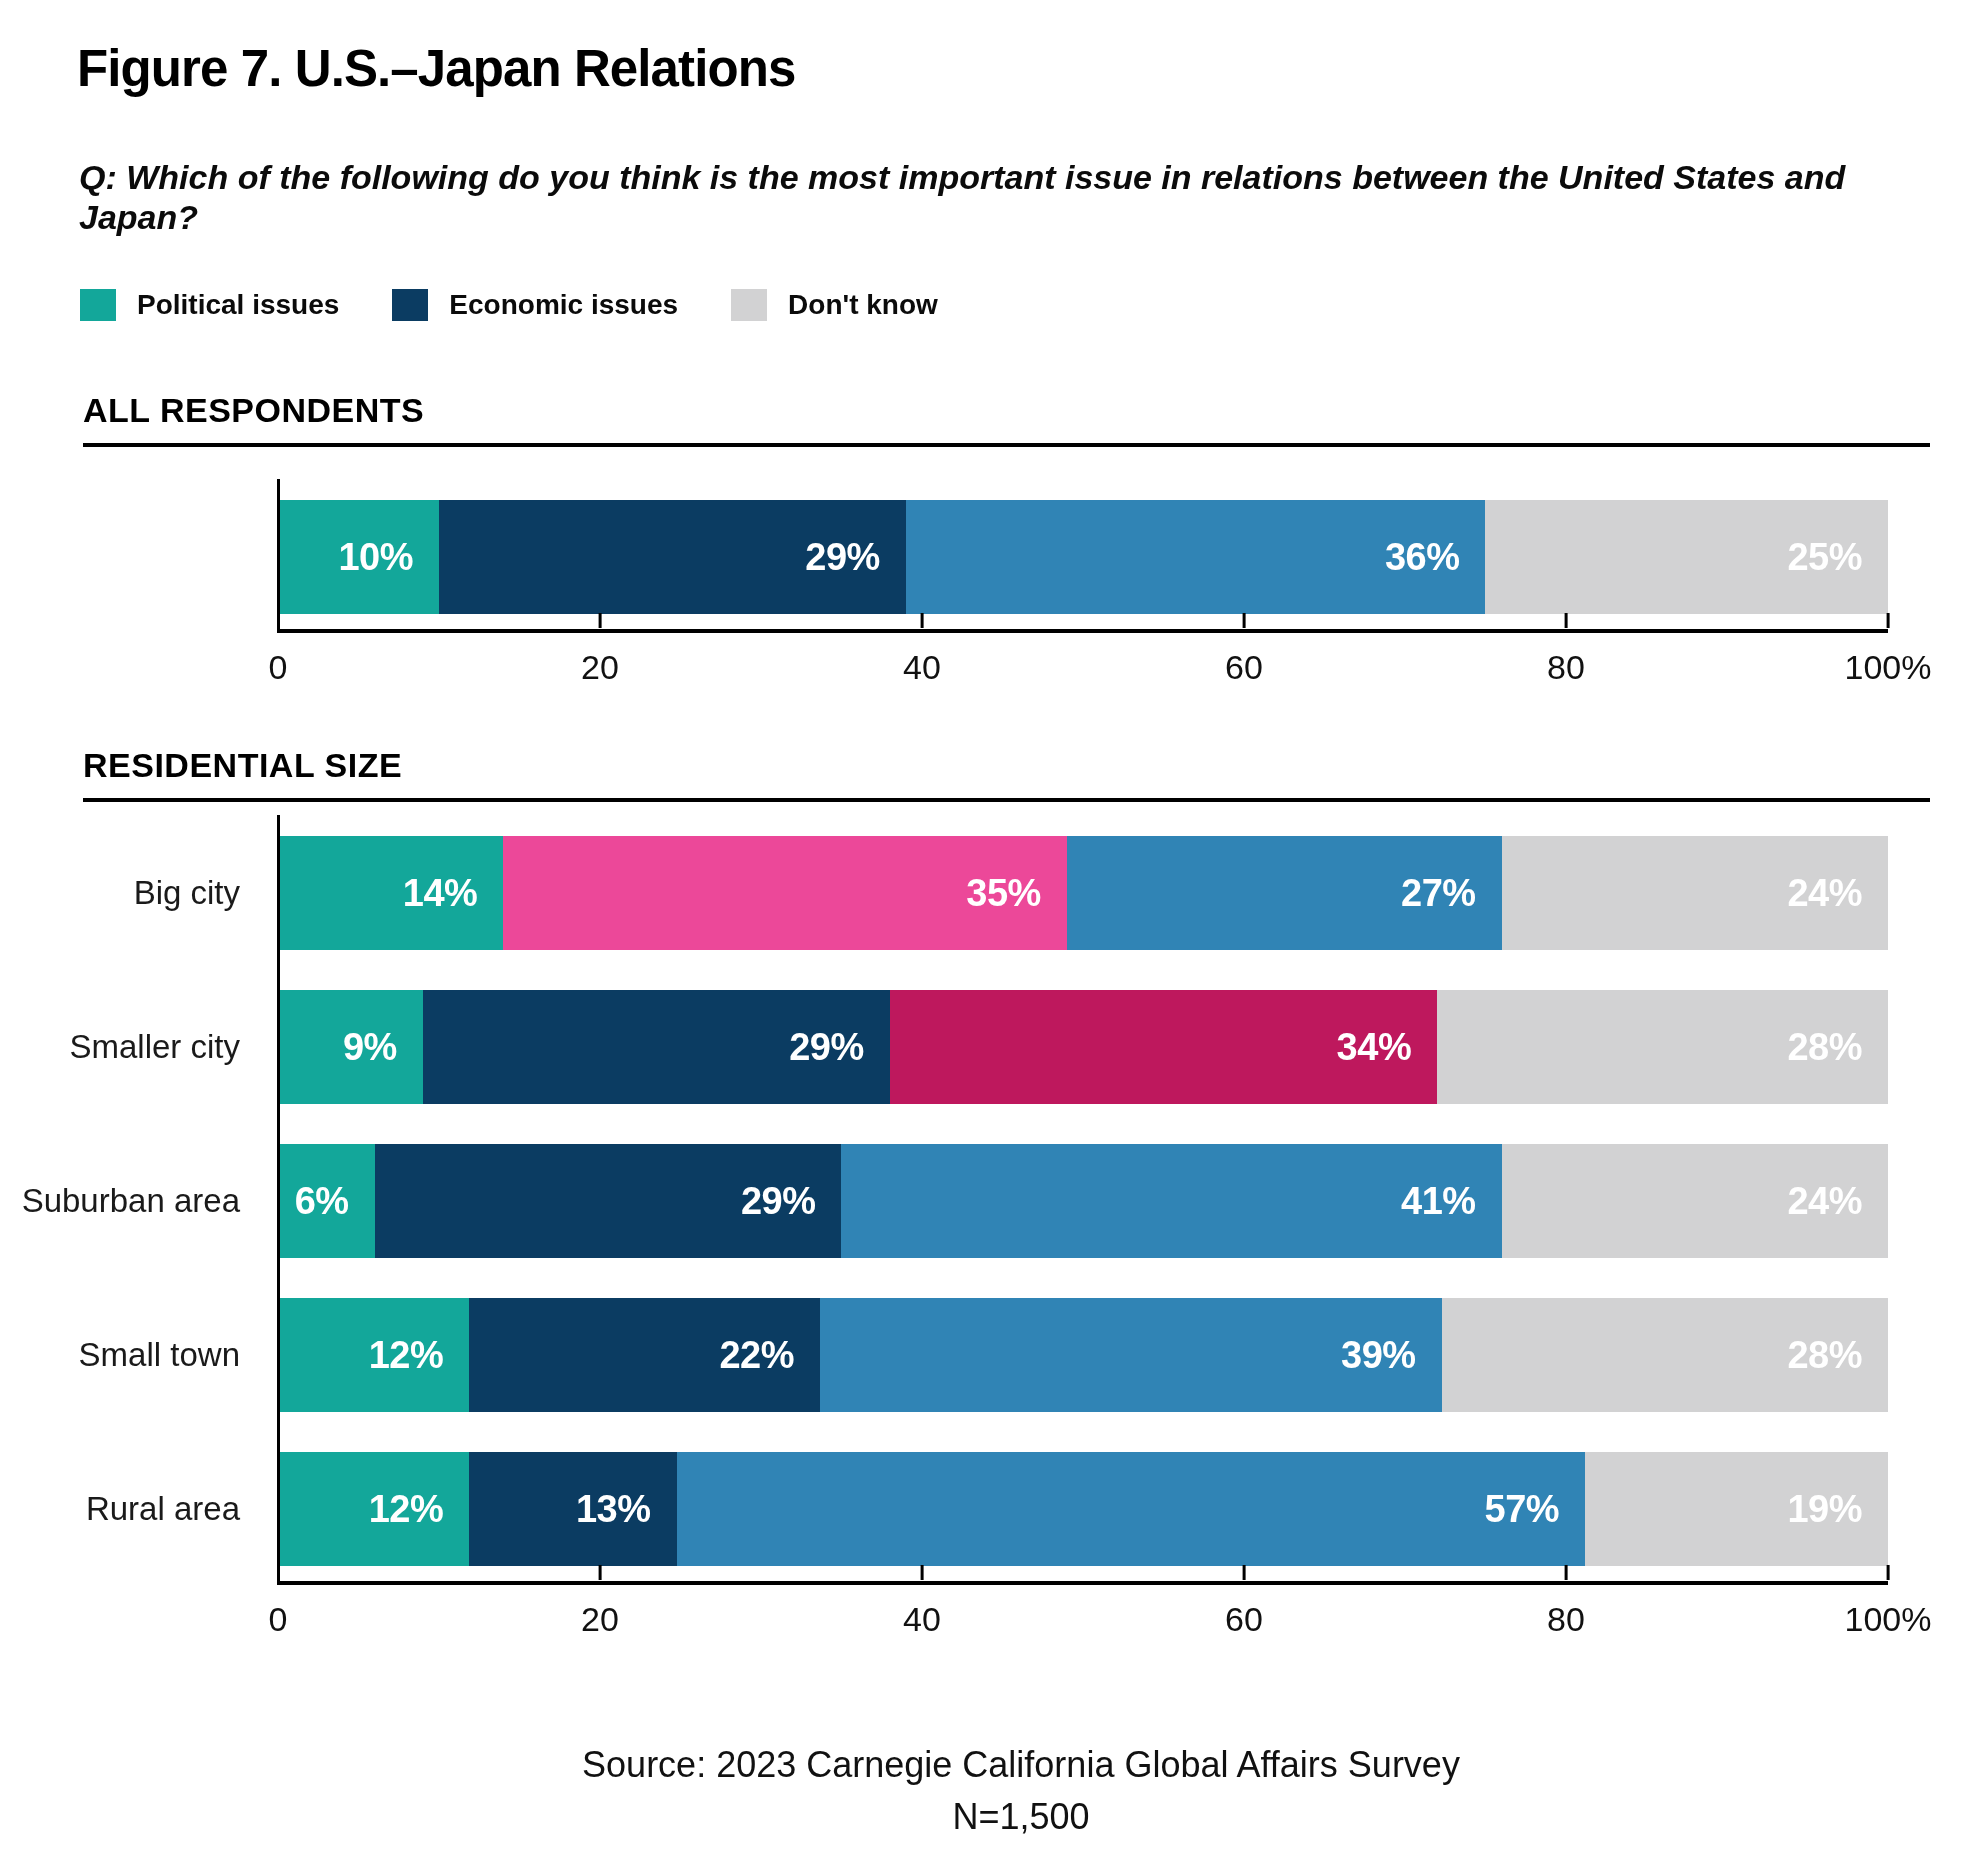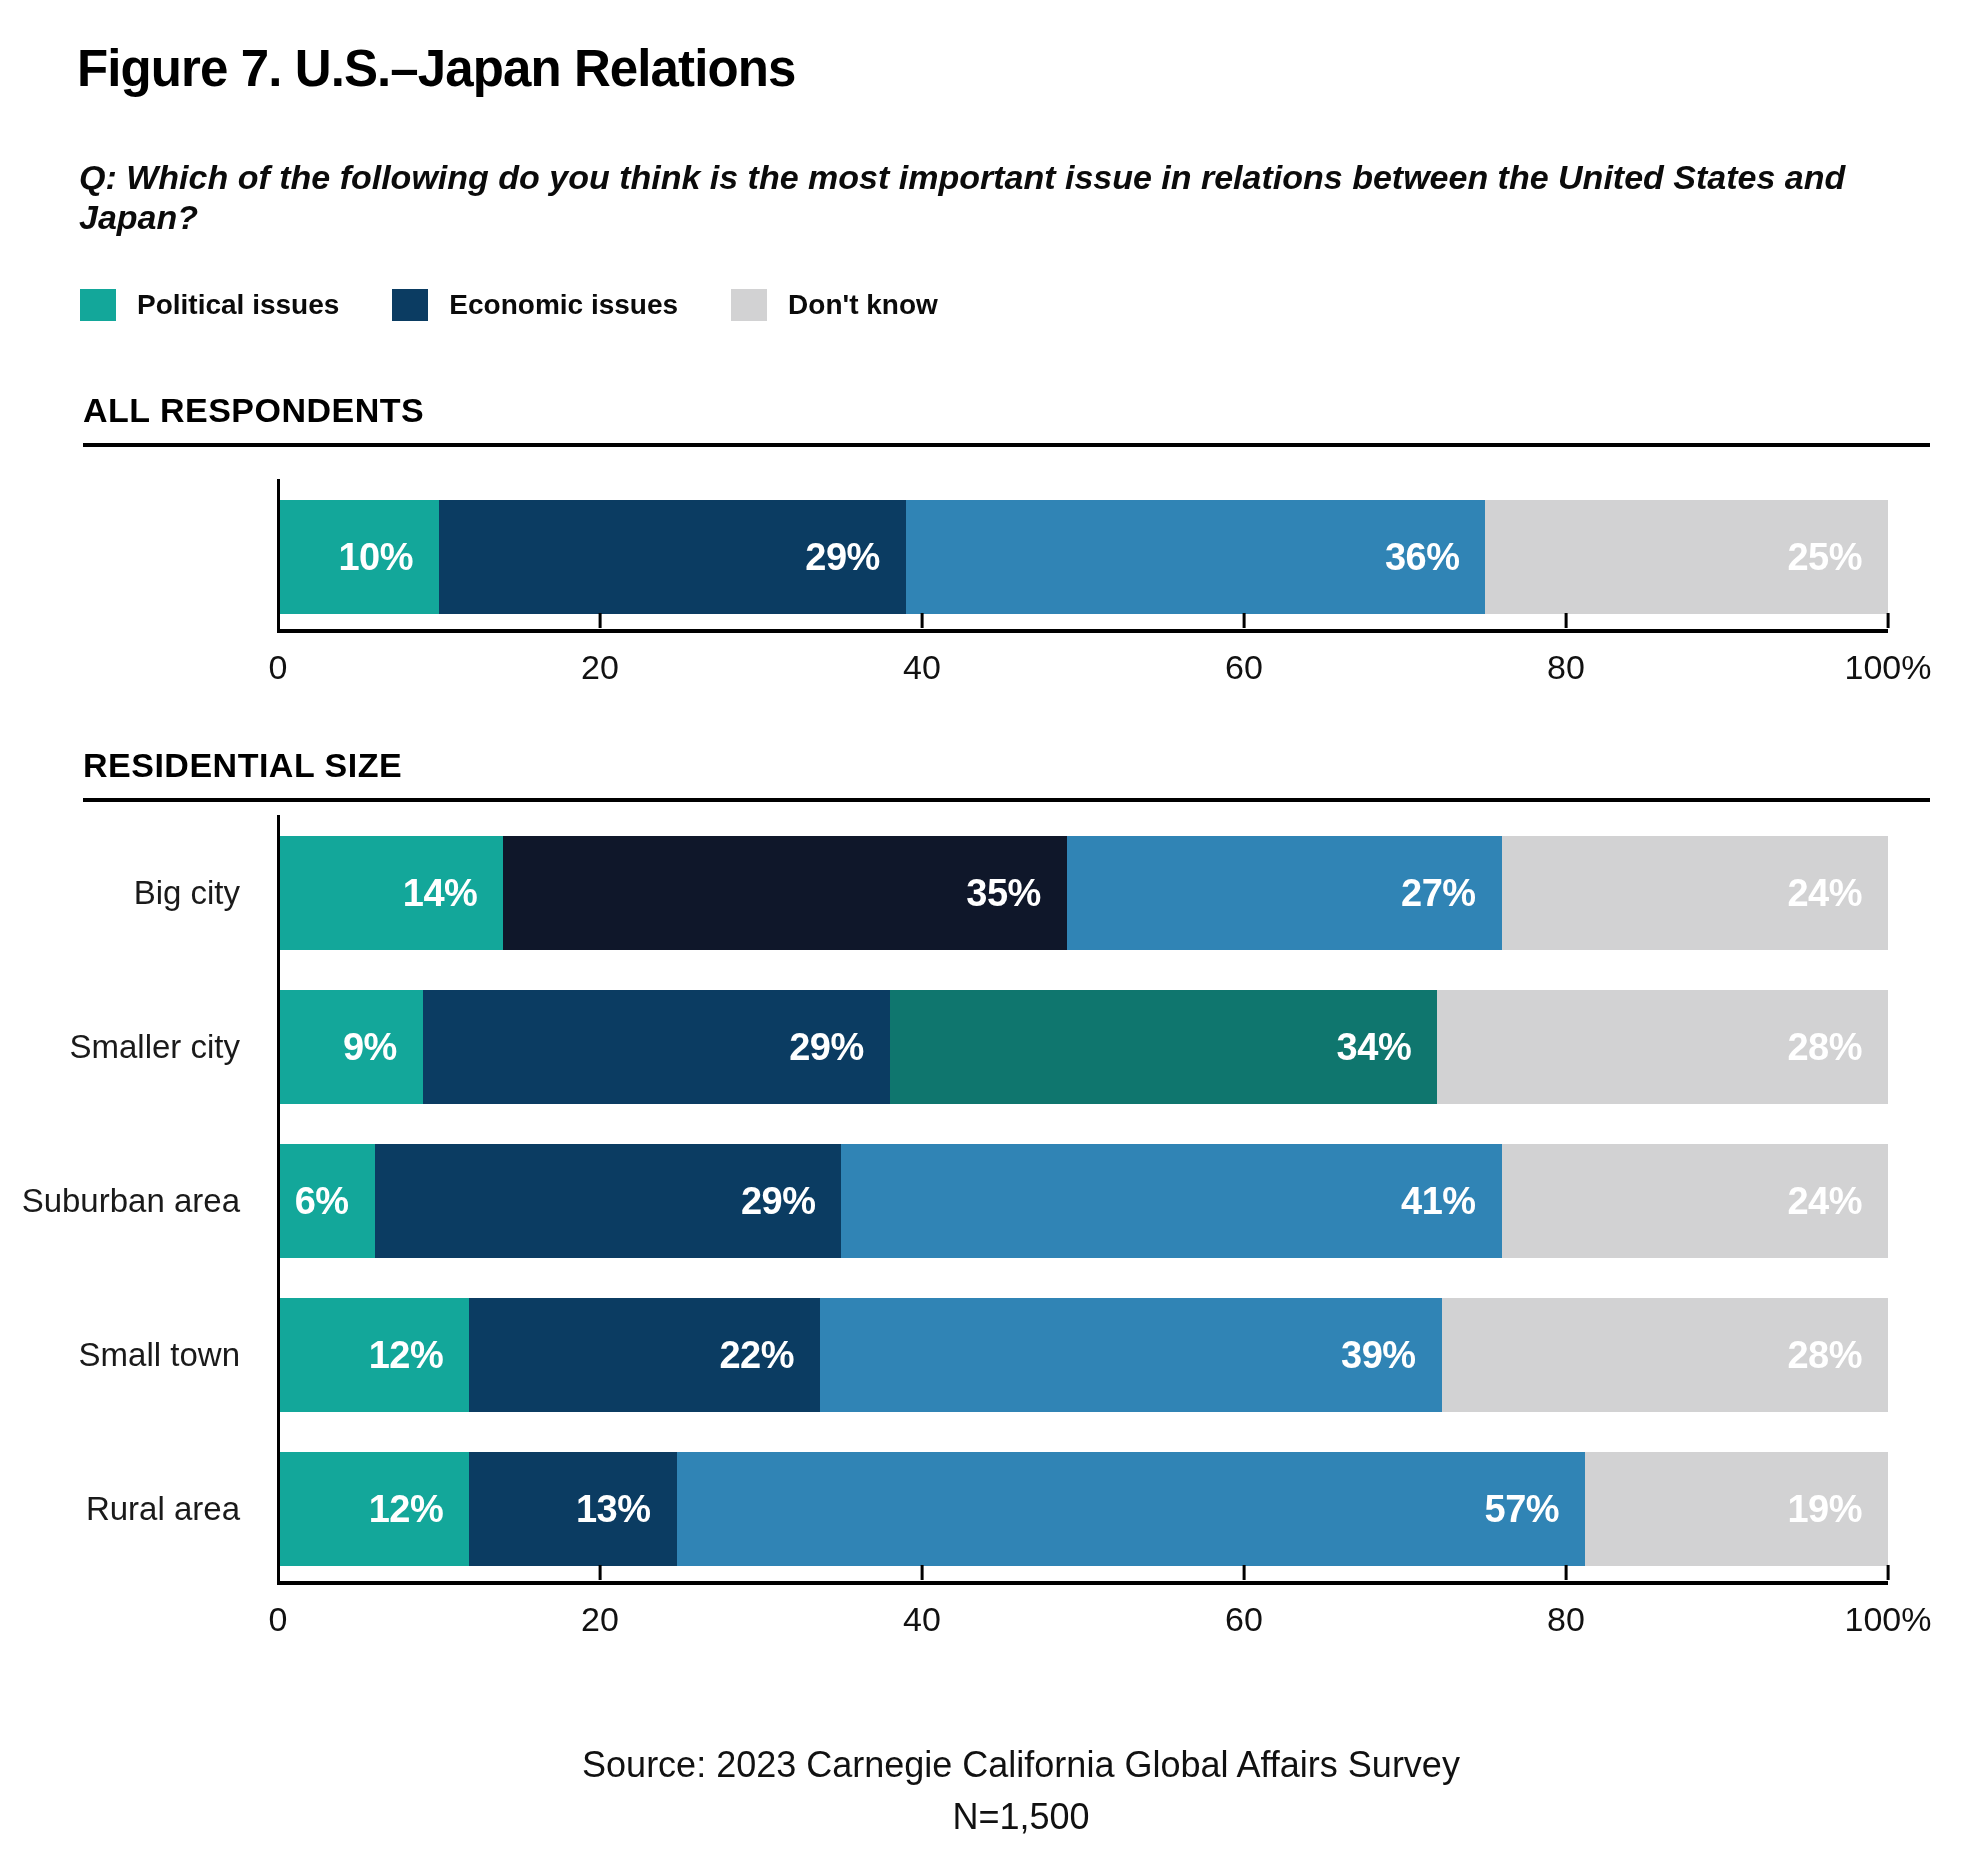--- a/index.html
+++ b/index.html
@@ -148,39 +148,39 @@
   </div>
 
   <div class="chart chart-2">
     <div class="zero-line"></div>
     <div class="rows">
         <div class="bar-row">
           <span class="row-label">Big city</span>
           <div class="seg" style="width: 14%; background: rgb(19, 167, 154);">
             <span class="seg-value" style="color: rgb(255, 255, 255);">14%</span>
           </div>
-          <div class="seg" style="width: 35%; background: #0f172a; text-align: right;">
+          <div class="seg" style="width: 35%; background: #ec4899; text-align: right;">
             <span class="seg-value" style="color: rgb(255, 255, 255);">35%</span>
           </div>
           <div class="seg" style="width: 27%; background: rgb(48, 132, 181);">
             <span class="seg-value" style="color: rgb(255, 255, 255);">27%</span>
           </div>
           <div class="seg" style="width: 24%; background: rgb(210, 210, 211);">
             <span class="seg-value" style="color: rgb(255, 255, 255);">24%</span>
           </div>
         </div>
         <div class="bar-row">
           <span class="row-label">Smaller city</span>
           <div class="seg" style="width: 9%; background: rgb(19, 167, 154);">
             <span class="seg-value" style="color: rgb(255, 255, 255);">9%</span>
           </div>
           <div class="seg" style="width: 29%; background: rgb(11, 60, 98);">
             <span class="seg-value" style="color: rgb(255, 255, 255);">29%</span>
           </div>
-          <div class="seg" style="width: 34%; background: #0f766e;">
+          <div class="seg" style="width: 34%; background: #be185d;">
             <span class="seg-value" style="color: rgb(255, 255, 255);">34%</span>
           </div>
           <div class="seg" style="width: 28%; background: rgb(210, 210, 211);">
             <span class="seg-value" style="color: rgb(255, 255, 255);">28%</span>
           </div>
         </div>
         <div class="bar-row">
           <span class="row-label">Suburban area</span>
           <div class="seg" style="width: 6%; background: rgb(19, 167, 154);">
             <span class="seg-value" style="color: rgb(255, 255, 255);">6%</span>

